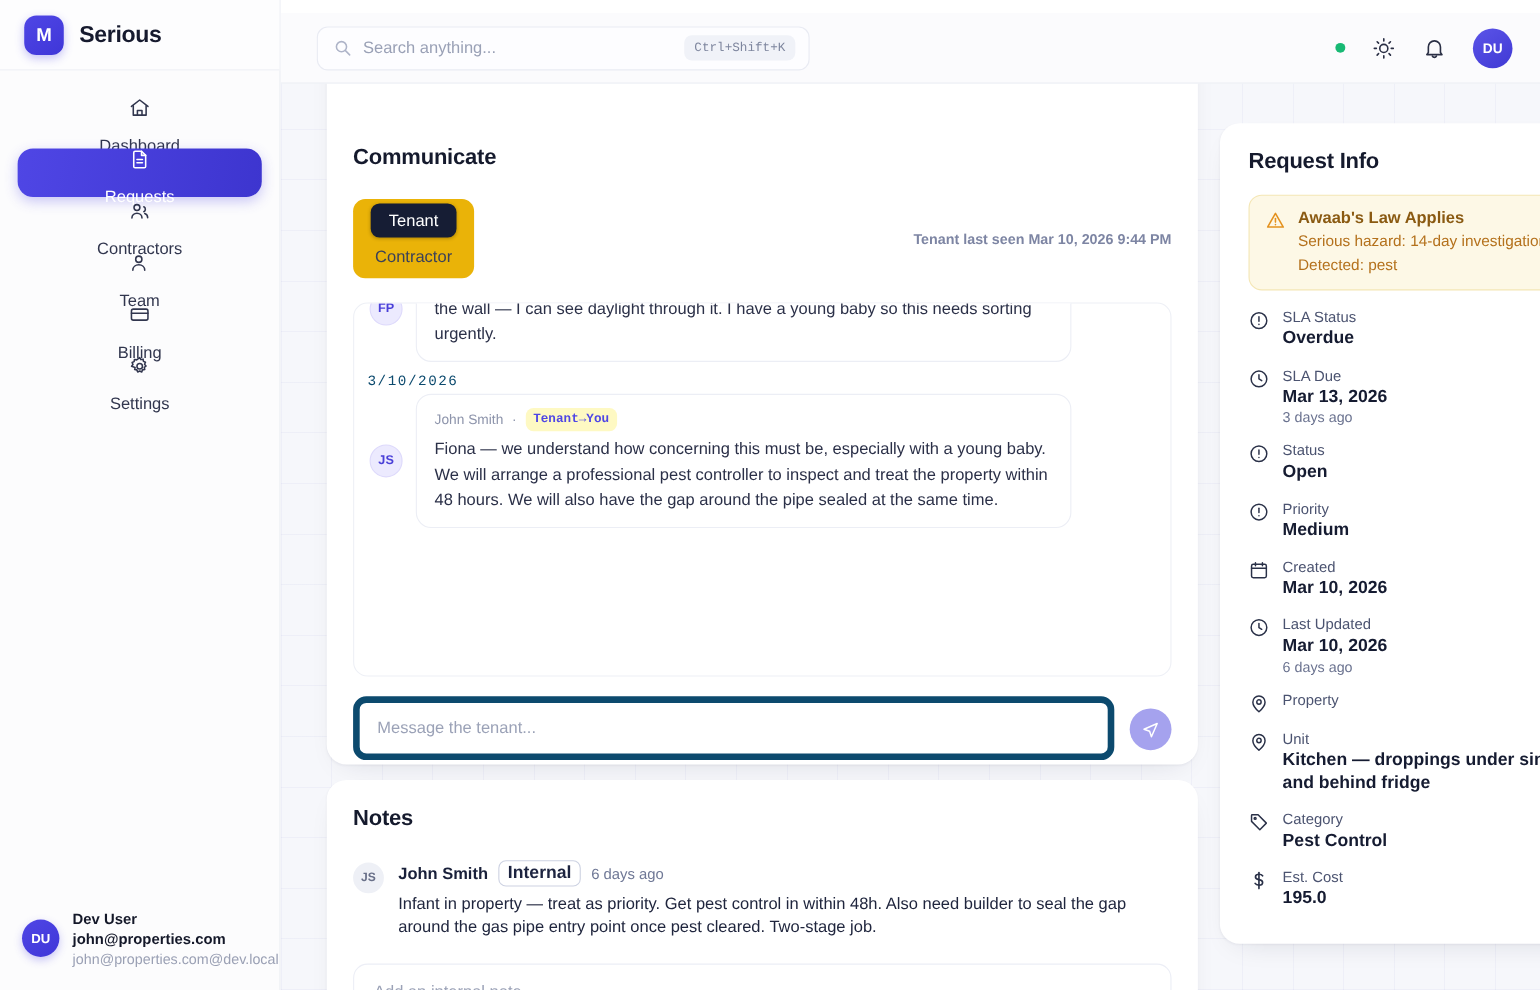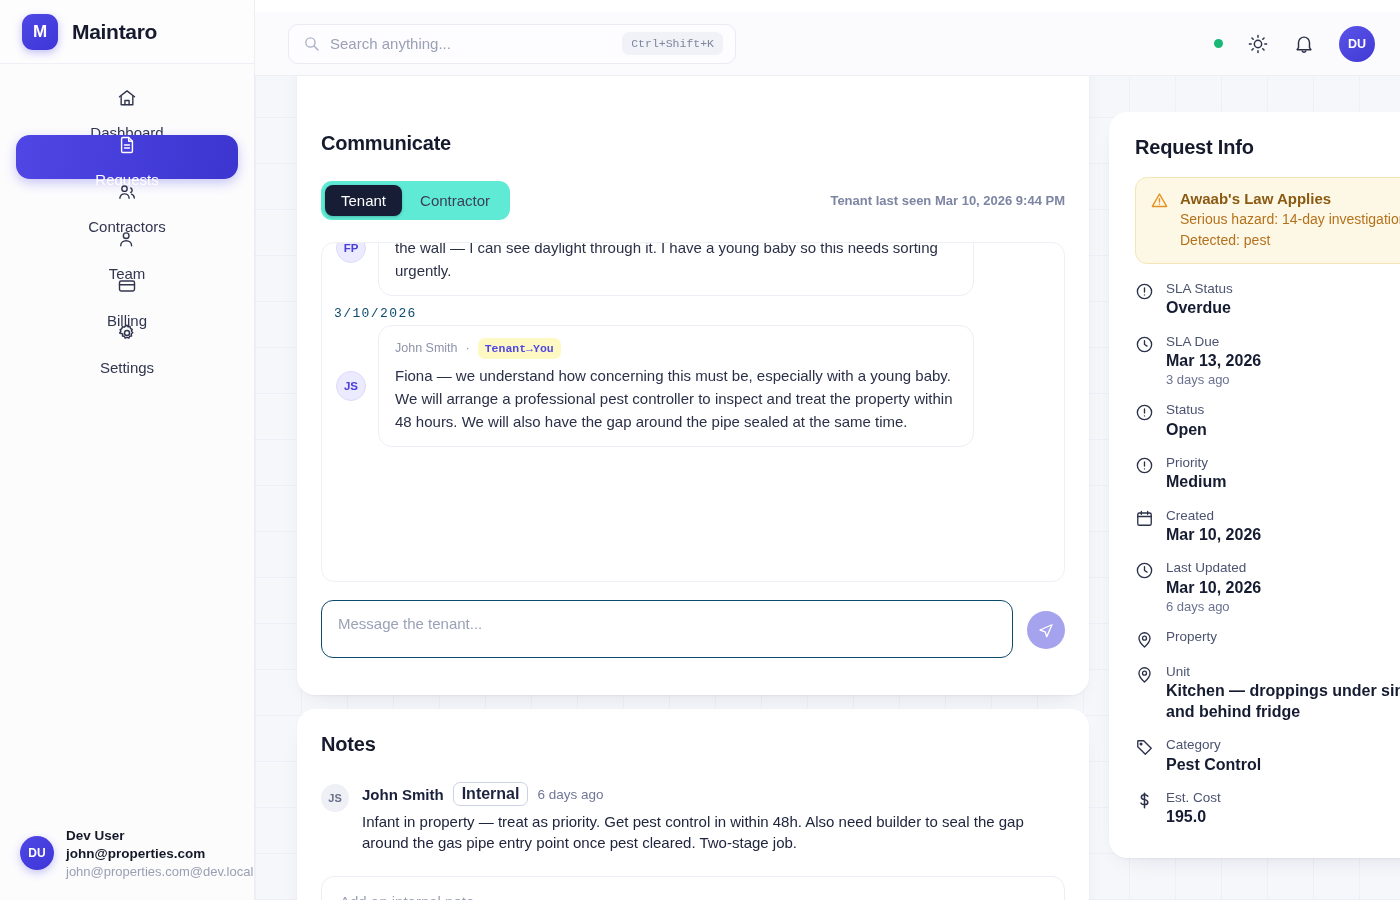--- a/index.html
+++ b/index.html
@@ -135,22 +135,23 @@
   }
 
   
   .card-communicate { left: 42px; top: -60px; width: 792px; height: 691px; }
   .card-pad { padding: 0 24px; }
 
   .sec-title { font-size: 20px; font-weight: 700; color: #151a2d; letter-spacing: -.2px; }
 
   .seg {
     display: inline-flex; align-items: center;
-    background: #5eead4; border-radius: 11px; padding: 4px;
+    background: #eab308; border-radius: 11px; padding: 4px;
     gap: 2px;
+    flex-direction: column;
   }
   .seg-btn {
     font-size: 15px; font-weight: 500; color: #3b4159;
     padding: 7px 16px; border-radius: 8px; cursor: pointer; user-select: none;
   }
   .seg-btn.on { background: #161d34; color: #ffffff; box-shadow: 0 1px 3px rgba(0,0,0,.22); }
 
   .lastseen { font-size: 13px; font-weight: 700; color: #7d85a3; }
 
   .thread {
@@ -176,21 +177,21 @@
   .chip-route {
     background: #fef9c3; color: #4f46e5; font-weight: 700;
     font-size: 11.5px; border-radius: 7px; padding: 2px 7px;
     font-family: "Liberation Mono", monospace;
   }
   .daysep { font-size: 13px; color: #0c4a6e; letter-spacing: 1.4px; padding: 10px 0 4px 12px; font-family: Liberation Mono, monospace; }
 
   .composer { display: flex; align-items: flex-start; gap: 14px; }
   .composer textarea {
     flex: 1 1 auto; height: 58px; resize: none;
-    border: 1px solid #0c4a6e; border-radius: 12px;
+    border: 6px solid #0c4a6e; border-radius: 12px;
     padding: 14px 16px; font-size: 15px; color: #2b3048;
     font-family: "Liberation Sans", sans-serif; outline: none; background: #fff;
   }
   .composer textarea::placeholder { color: #9ba2b7; }
   .send-btn {
     width: 38px; height: 38px; flex: 0 0 38px; border-radius: 50%;
     background: #a5a2ee; color: #fff; border: none; cursor: pointer;
     display: flex; align-items: center; justify-content: center;
     margin-top: 11px;
   }
@@ -242,21 +243,21 @@
   .info-sub { font-size: 13px; color: #6b7390; margin-top: 1px; }
 </style>
 </head>
 <body>
 
 <div class="app">
 
   <aside class="sidebar">
     <div class="brand">
       <div class="brand-logo">M</div>
-      <div class="brand-name">Maintaro</div>
+      <div class="brand-name">Serious</div>
     </div>
 
     <nav class="nav">
       <div class="nav-item">
         <span class="nav-ico">
           <svg viewBox="0 0 24 24" fill="none" stroke="currentColor" stroke-width="1.7" stroke-linecap="round" stroke-linejoin="round">
               <path d="M3 10.5L12 3.5l9 7"></path>
               <path d="M5 9.8V20h14V9.8"></path>
               <path d="M9.5 20v-5h5v5"></path>
             </svg>

